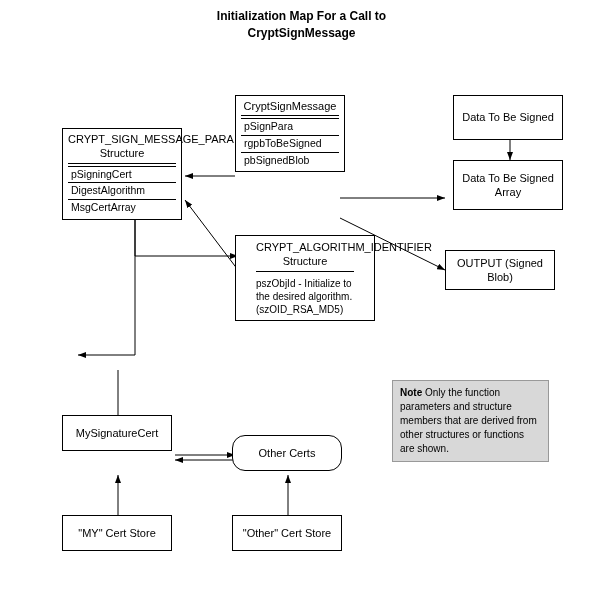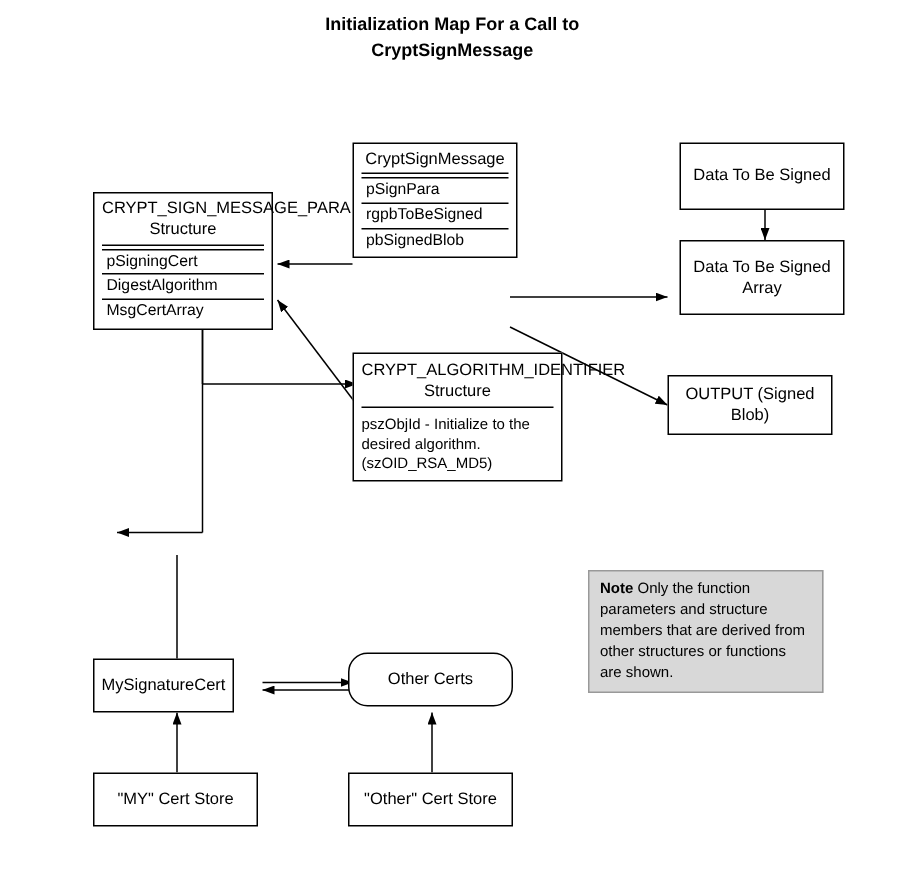--- a/index.html
+++ b/index.html
@@ -131,41 +131,41 @@
     <div class="box-header">
       <span>CRYPT_SIGN_MESSAGE_PARA Structure</span>
     </div>
     <div class="box-rows">
       <div class="box-row">pSigningCert</div>
       <div class="box-row">DigestAlgorithm</div>
       <div class="box-row">MsgCertArray</div>
     </div>
   </div>
 
-  <div class="box" style="left:235px; top:235px; width:140px; padding:4px 5px;">
+  <div class="box" style="left:235px; top:235px; width:140px; padding:4px 20px;">
     <div class="box-header">
       <span>CRYPT_ALGORITHM_IDENTIFIER Structure</span>
     </div>
     <div style="font-size:10px; text-align:left; padding-top:3px;">pszObjId - Initialize to the desired algorithm. (szOID_RSA_MD5)</div>
   </div>
 
   <div class="box" style="left:453px; top:95px; width:110px; height:45px;">
     <span>Data To Be Signed</span>
   </div>
 
   <div class="box" style="left:453px; top:160px; width:110px; height:50px;">
     <span>Data To Be Signed Array</span>
   </div>
 
   <div class="box" style="left:445px; top:250px; width:110px; height:40px;">
     <span>OUTPUT (Signed Blob)</span>
   </div>
 
 
-  <div class="box" style="left:62px; top:439px; width:94px; height:36px;">
+  <div class="box" style="left:62px; top:415px; width:110px; height:36px;">
     <span>MySignatureCert</span>
   </div>
 
   <div class="box" style="left:232px; top:435px; width:110px; height:36px;border-radius:13px;">
     <span>Other Certs</span>
   </div>
 
   <div class="box" style="left:62px; top:515px; width:110px; height:36px;">
     <span>"MY" Cert Store</span>
   </div>

